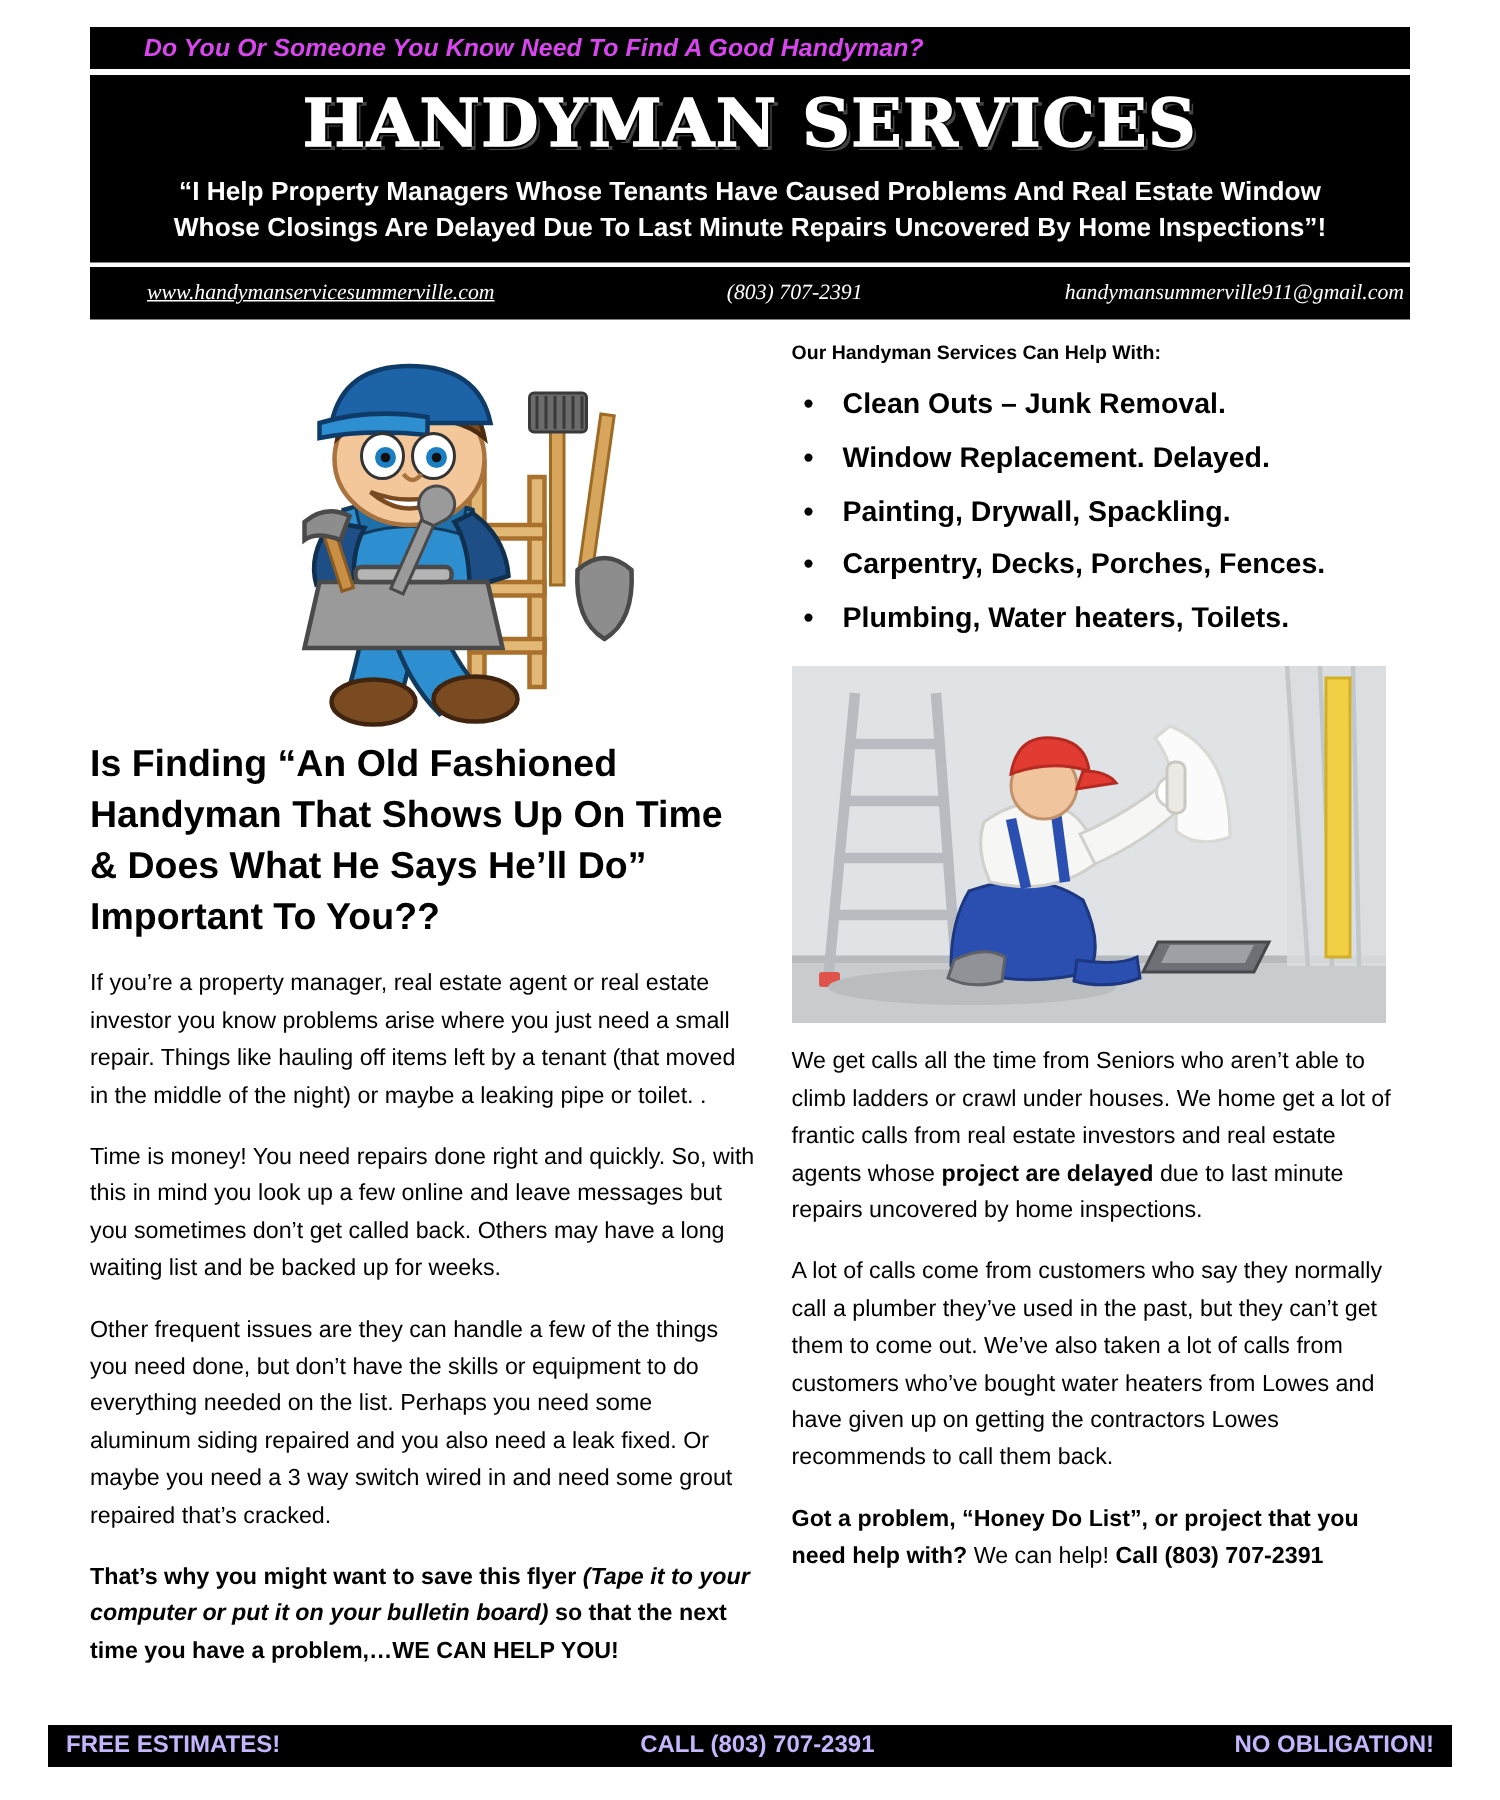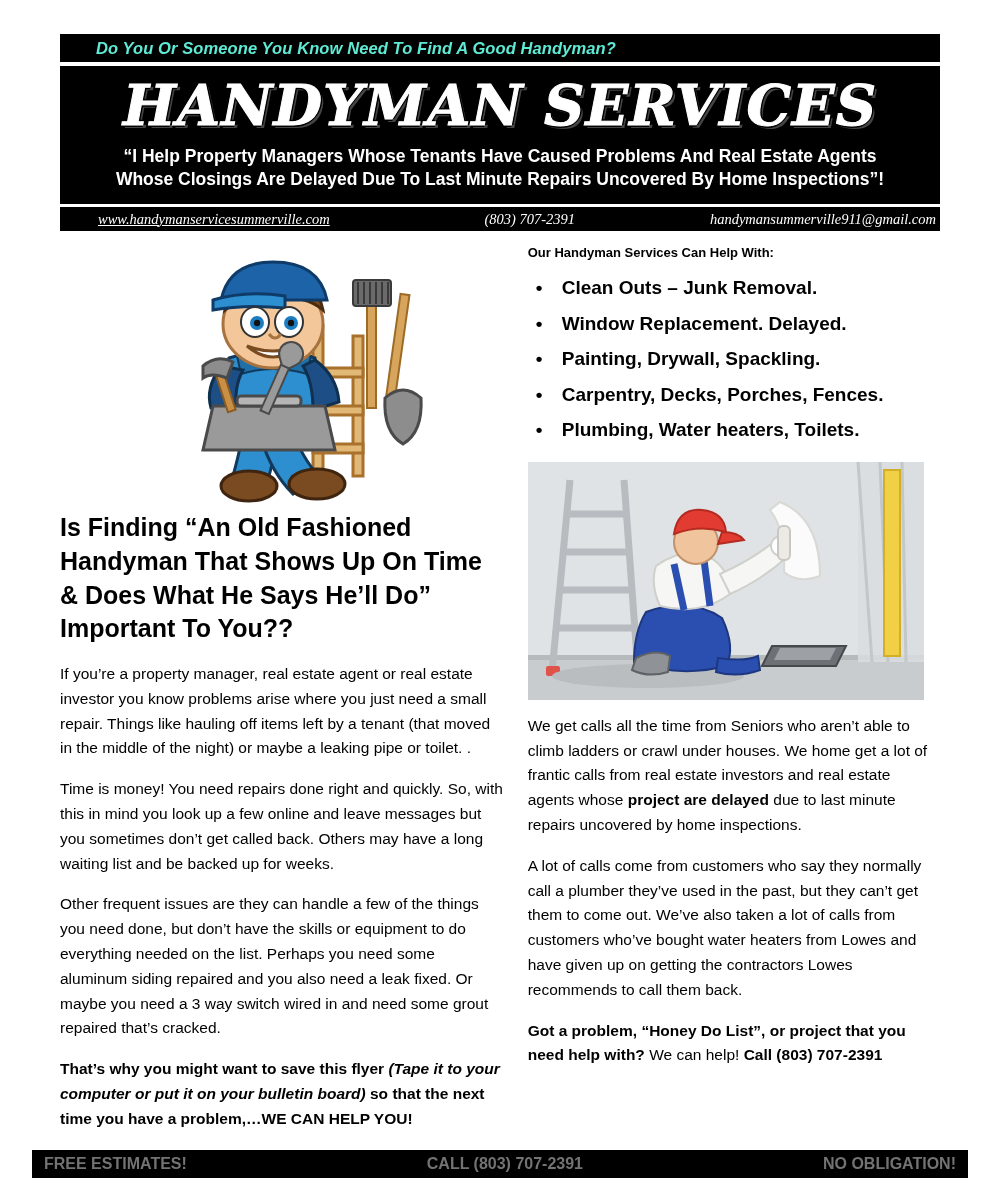--- a/index.html
+++ b/index.html
@@ -18,23 +18,23 @@
     position: relative;
     width: 1000px;
     height: 1200px;
     box-sizing: border-box;
     padding: 18px 28px 0 28px;
   }
 
   
   .tagline-bar {
     background: #000000;
-    color: #5eead4;
+    color: #d946ef;
     height: 28px;
-    margin: 16px 32px 0 32px;
+    margin: 0 32px 0 32px;
     display: flex;
     align-items: center;
     padding-left: 36px;
     box-sizing: border-box;
   }
   .tagline-bar span {
     font-weight: bold;
     font-style: italic;
     font-size: 16.5px;
     letter-spacing: .1px;
@@ -43,44 +43,43 @@
   .masthead {
     background: #000000;
     margin: 4px 32px 0 32px;
     padding: 8px 0 12px 0;
     text-align: center;
   }
   .masthead-title {
     color: #ffffff;
     font-family: "DejaVu Serif", serif;
     font-weight: bold;
-    font-size: 56px;
+    font-size: 44px;
     line-height: 1.05;
     letter-spacing: 1px;
     text-transform: uppercase;
     font-variant: small-caps;
     text-shadow:
       2px 0 0 #000, -2px 0 0 #000, 0 2px 0 #000, 0 -2px 0 #000,
       3px 3px 0 #444;
     -webkit-text-stroke: 1px #ffffff;
     margin: 2px 0 10px 0;
-    font-style: italic;
   }
   .masthead-sub {
     color: #ffffff;
     font-weight: bold;
     font-size: 17.5px;
     line-height: 1.35;
     padding: 0 40px;
   }
 
   .contact-bar {
     background: #000000;
     margin: 3px 32px 0 32px;
-    height: 24px;
+    height: 35px;
     display: flex;
     align-items: center;
     color: #ffffff;
     font-family: "Liberation Serif", serif;
     font-style: italic;
     font-size: 14.5px;
     box-sizing: border-box;
   }
   .contact-bar .c-left {
     flex: 0 0 auto;
@@ -164,21 +163,21 @@
   }
 
   
   .footer-bar {
     position: absolute;
     left: 32px;
     right: 32px;
     bottom: 22px;
     height: 28px;
     background: #000000;
-    color: #737373;
+    color: #c4b5fd;
     display: flex;
     align-items: center;
     font-size: 16px;
     font-weight: bold;
     box-sizing: border-box;
     padding: 0 8px;
   }
   .footer-bar .f-left { flex: 0 0 auto; padding-left: 4px; }
   .footer-bar .f-mid { flex: 1 1 auto; text-align: center; }
   .footer-bar .f-right { flex: 0 0 auto; padding-right: 4px; }
@@ -187,21 +186,21 @@
 <body>
 
 <div class="page">
 
   <div class="tagline-bar">
     <span>Do You Or Someone You Know Need To Find A Good Handyman?</span>
   </div>
 
   <div class="masthead">
     <div class="masthead-title">Handyman Services</div>
-    <div class="masthead-sub">“I Help Property Managers Whose Tenants Have Caused Problems And Real Estate Agents Whose Closings Are Delayed Due To Last Minute Repairs Uncovered By Home Inspections”!</div>
+    <div class="masthead-sub">“I Help Property Managers Whose Tenants Have Caused Problems And Real Estate Window Whose Closings Are Delayed Due To Last Minute Repairs Uncovered By Home Inspections”!</div>
   </div>
 
   <div class="contact-bar">
     <div class="c-left">www.handymanservicesummerville.com</div>
     <div class="c-mid">(803) 707-2391</div>
     <div class="c-right">handymansummerville911@gmail.com</div>
   </div>
 
   <div class="columns">
 

